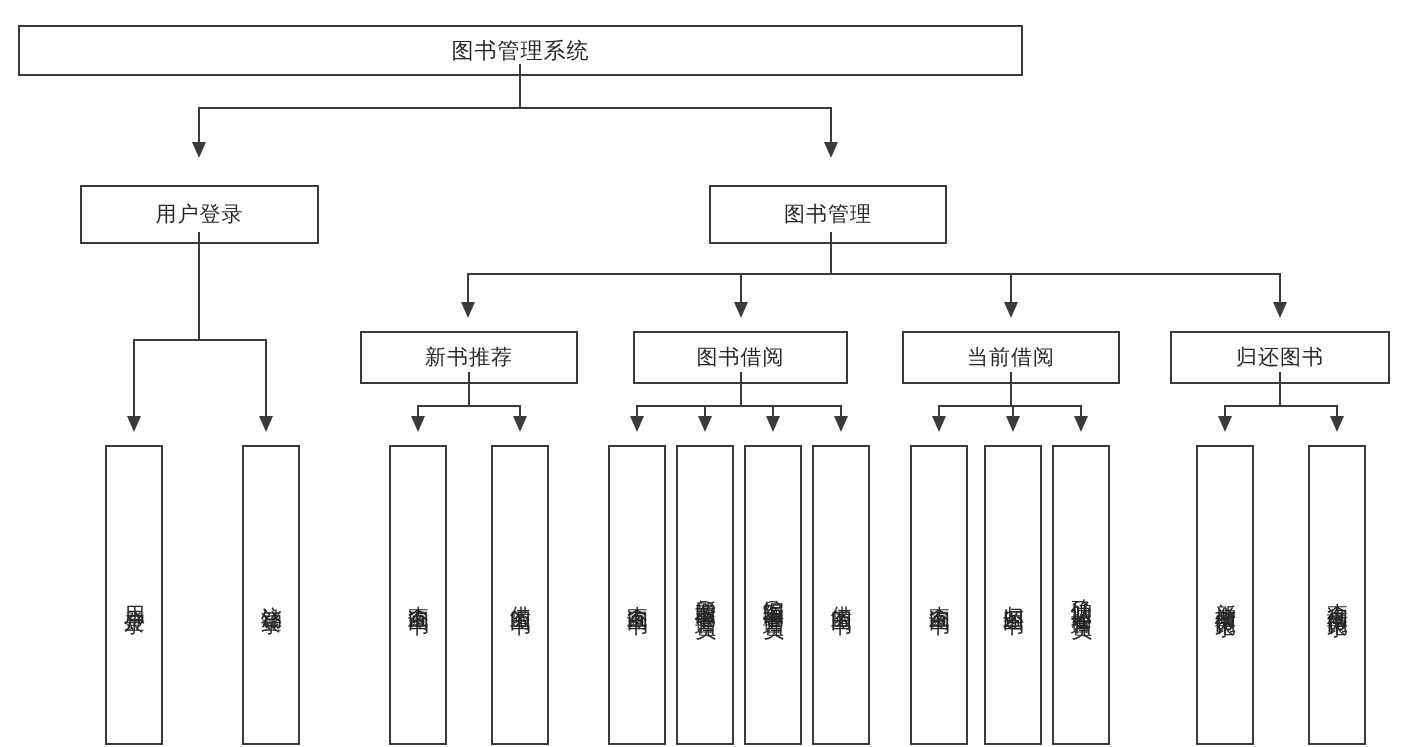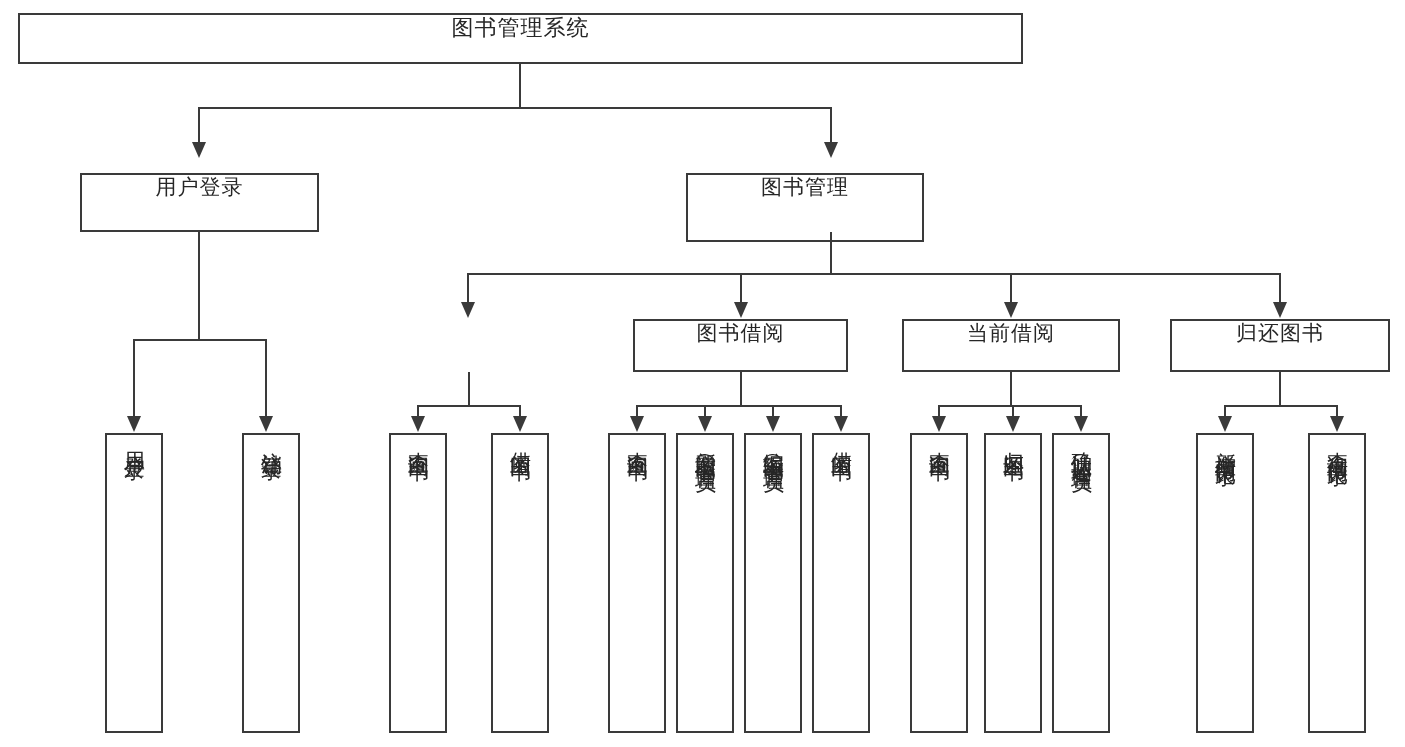--- a/index.html
+++ b/index.html
@@ -15,25 +15,26 @@
     background:#ffffff;
     overflow:hidden;
   }
   
   .node{
     position:absolute;
     box-sizing:border-box;
     background:#ffffff;
     border:2px solid #3a3a3a;
     display:flex;
-    align-items:flex-start;
+    align-items:center;
     justify-content:center;
     text-align:center;
     color:#262626;
     line-height:1.18;
+    margin-top:12px;
   }
   .node.h{            
     font-size:21px;
     letter-spacing:1px;
   }
   .node.root{font-size:22px;}
   .node.v{            
     font-size:21px;
     letter-spacing:2px;
   }
@@ -83,21 +84,21 @@
 
   <div class="ln h" style="left:198px;top:107px;width:634px;height:2px;"></div>
   <div class="ln v" style="left:198px;top:107px;width:2px;height:36px;"></div>
   <div class="ln v" style="left:830px;top:107px;width:2px;height:36px;"></div>
   <div class="arrow" style="left:192px;top:142px;"></div>
   <div class="arrow" style="left:824px;top:142px;"></div>
 
   <div class="node h" style="left:80px;top:173px;width:239px;height:59px;">
     <span>用户登录</span>
   </div>
-  <div class="node h" style="left:686px;top:173px;width:238px;height:69px;">
+  <div class="node h" style="left:709px;top:173px;width:238px;height:59px;">
     <span>图书管理</span>
   </div>
 
   <div class="ln v" style="left:198px;top:232px;width:2px;height:108px;"></div>
   <div class="ln h" style="left:133px;top:339px;width:134px;height:2px;"></div>
   <div class="ln v" style="left:133px;top:339px;width:2px;height:78px;"></div>
   <div class="ln v" style="left:265px;top:339px;width:2px;height:78px;"></div>
   <div class="arrow" style="left:127px;top:416px;"></div>
   <div class="arrow" style="left:259px;top:416px;"></div>
 
@@ -105,20 +106,23 @@
   <div class="ln h" style="left:467px;top:273px;width:814px;height:2px;"></div>
   <div class="ln v" style="left:467px;top:273px;width:2px;height:30px;"></div>
   <div class="ln v" style="left:740px;top:273px;width:2px;height:30px;"></div>
   <div class="ln v" style="left:1010px;top:273px;width:2px;height:30px;"></div>
   <div class="ln v" style="left:1279px;top:273px;width:2px;height:30px;"></div>
   <div class="arrow" style="left:461px;top:302px;"></div>
   <div class="arrow" style="left:734px;top:302px;"></div>
   <div class="arrow" style="left:1004px;top:302px;"></div>
   <div class="arrow" style="left:1273px;top:302px;"></div>
 
+  <div class="node h" style="left:360px;top:319px;width:218px;height:53px;">
+    <span>新书推荐</span>
+  </div>
   <div class="node h" style="left:633px;top:319px;width:215px;height:53px;">
     <span>图书借阅</span>
   </div>
   <div class="node h" style="left:902px;top:319px;width:218px;height:53px;">
     <span>当前借阅</span>
   </div>
   <div class="node h" style="left:1170px;top:319px;width:220px;height:53px;">
     <span>归还图书</span>
   </div>
 

